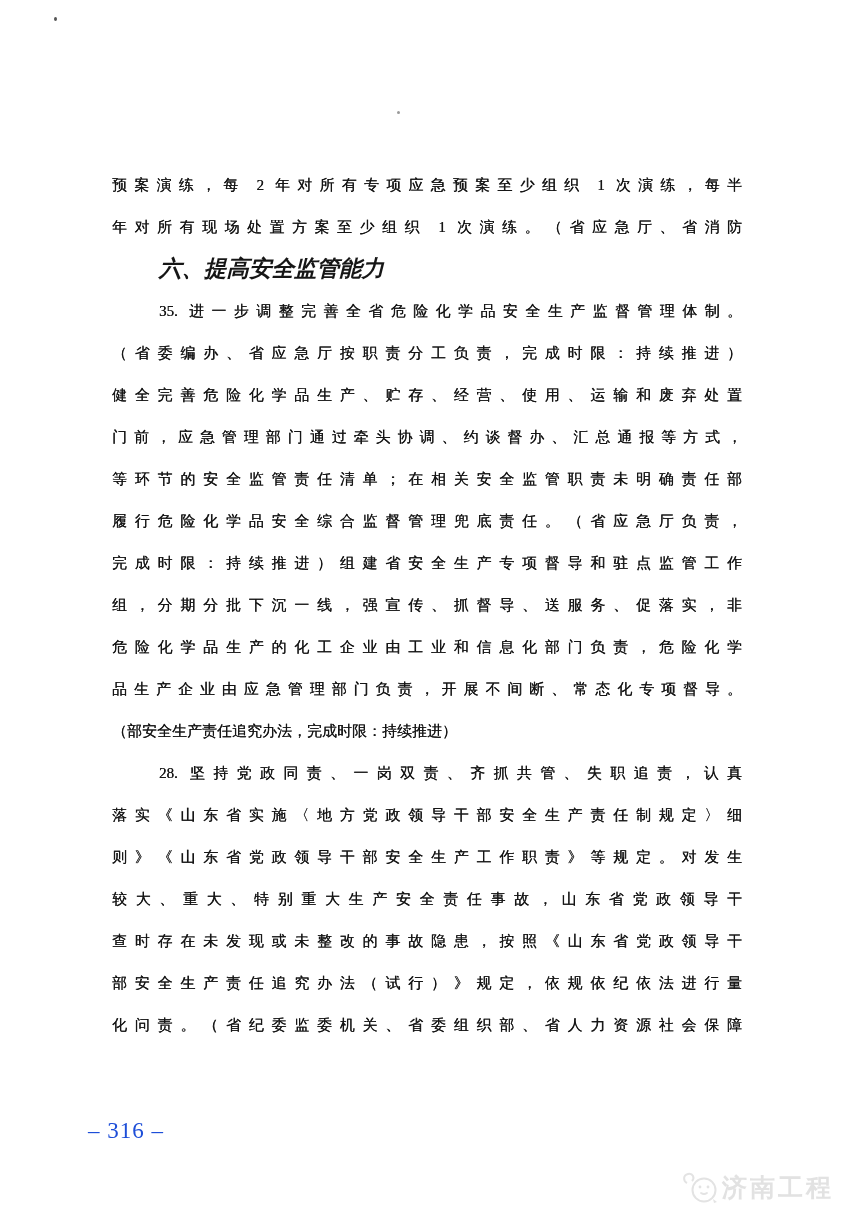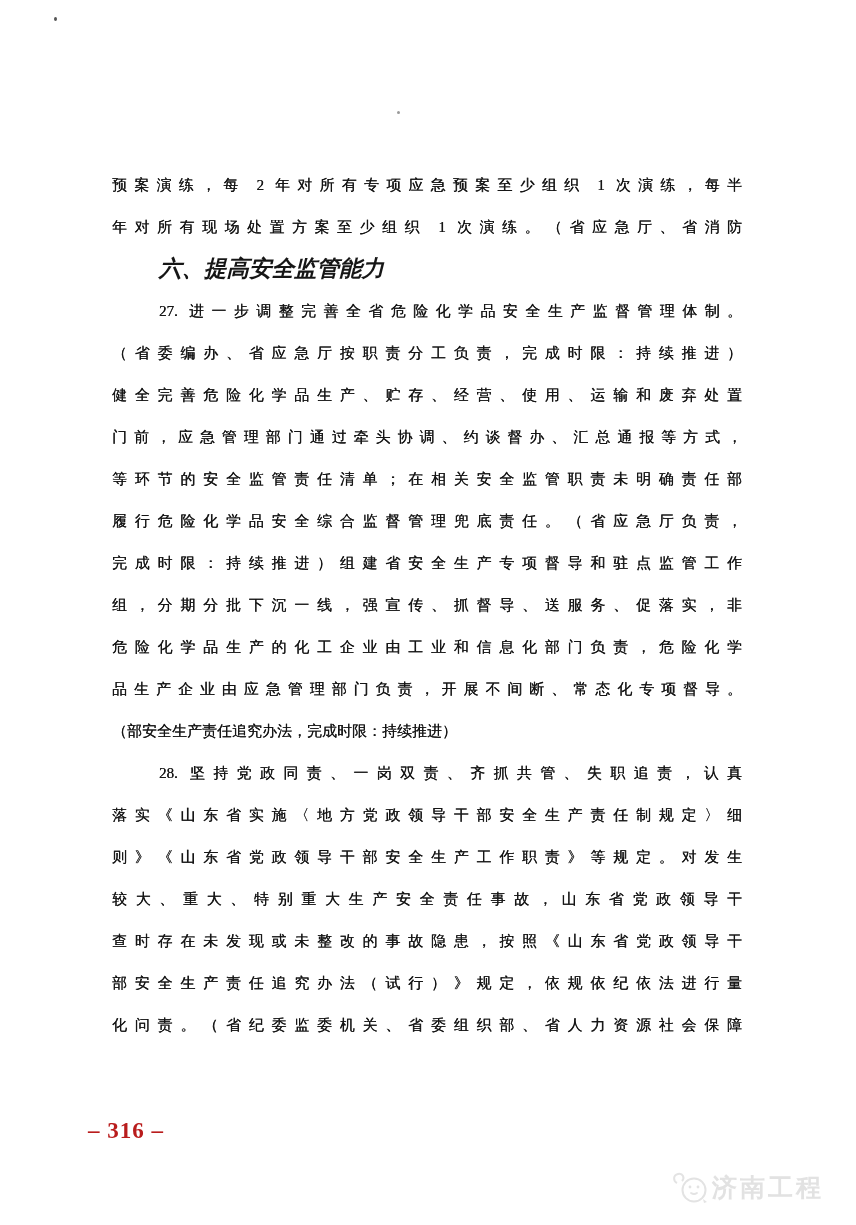--- a/index.html
+++ b/index.html
@@ -55,28 +55,27 @@
     text-shadow: none;
     font-style: italic;
   }
 
   .page-number {
     position: absolute;
     left: 88px;
     top: 1118px;
     font-size: 23px;
     letter-spacing: 1px;
-    color: #b91c1c;
+    color: #1d4ed8;
     font-family: "Liberation Serif", "DejaVu Serif", serif;
-    font-weight: bold;
   }
 
   .watermark {
     position: absolute;
-    right: 32px;
+    right: 22px;
     bottom: 20px;
     display: flex;
     align-items: center;
     gap: 1px;
     pointer-events: none;
     text-align: right;
   }
   .watermark-text {
     font-family: "Liberation Sans", "DejaVu Sans", sans-serif;
     font-size: 25px;
@@ -91,21 +90,21 @@
 
 <div class="page">
 
   <span class="speck s1"></span>
   <span class="speck s2"></span>
 
   <main class="text-block">
     <p class="line">预案演练，每 2 年对所有专项应急预案至少组织 1 次演练，每半</p>
     <p class="line">年对所有现场处置方案至少组织 1 次演练。（省应急厅、省消防</p>
     <p class="line heading indent short">六、提高安全监管能力</p>
-    <p class="line indent">27. 进一步调整完善全省危险化学品安全生产监督管理体制。</p>
+    <p class="line indent">35. 进一步调整完善全省危险化学品安全生产监督管理体制。</p>
     <p class="line">（省委编办、省应急厅按职责分工负责，完成时限：持续推进）</p>
     <p class="line">健全完善危险化学品生产、贮存、经营、使用、运输和废弃处置</p>
     <p class="line">门前，应急管理部门通过牵头协调、约谈督办、汇总通报等方式，</p>
     <p class="line">等环节的安全监管责任清单；在相关安全监管职责未明确责任部</p>
     <p class="line">履行危险化学品安全综合监督管理兜底责任。（省应急厅负责，</p>
     <p class="line">完成时限：持续推进）组建省安全生产专项督导和驻点监管工作</p>
     <p class="line">组，分期分批下沉一线，强宣传、抓督导、送服务、促落实，非</p>
     <p class="line">危险化学品生产的化工企业由工业和信息化部门负责，危险化学</p>
     <p class="line">品生产企业由应急管理部门负责，开展不间断、常态化专项督导。</p>
     <p class="line short">（部安全生产责任追究办法，完成时限：持续推进）</p>

